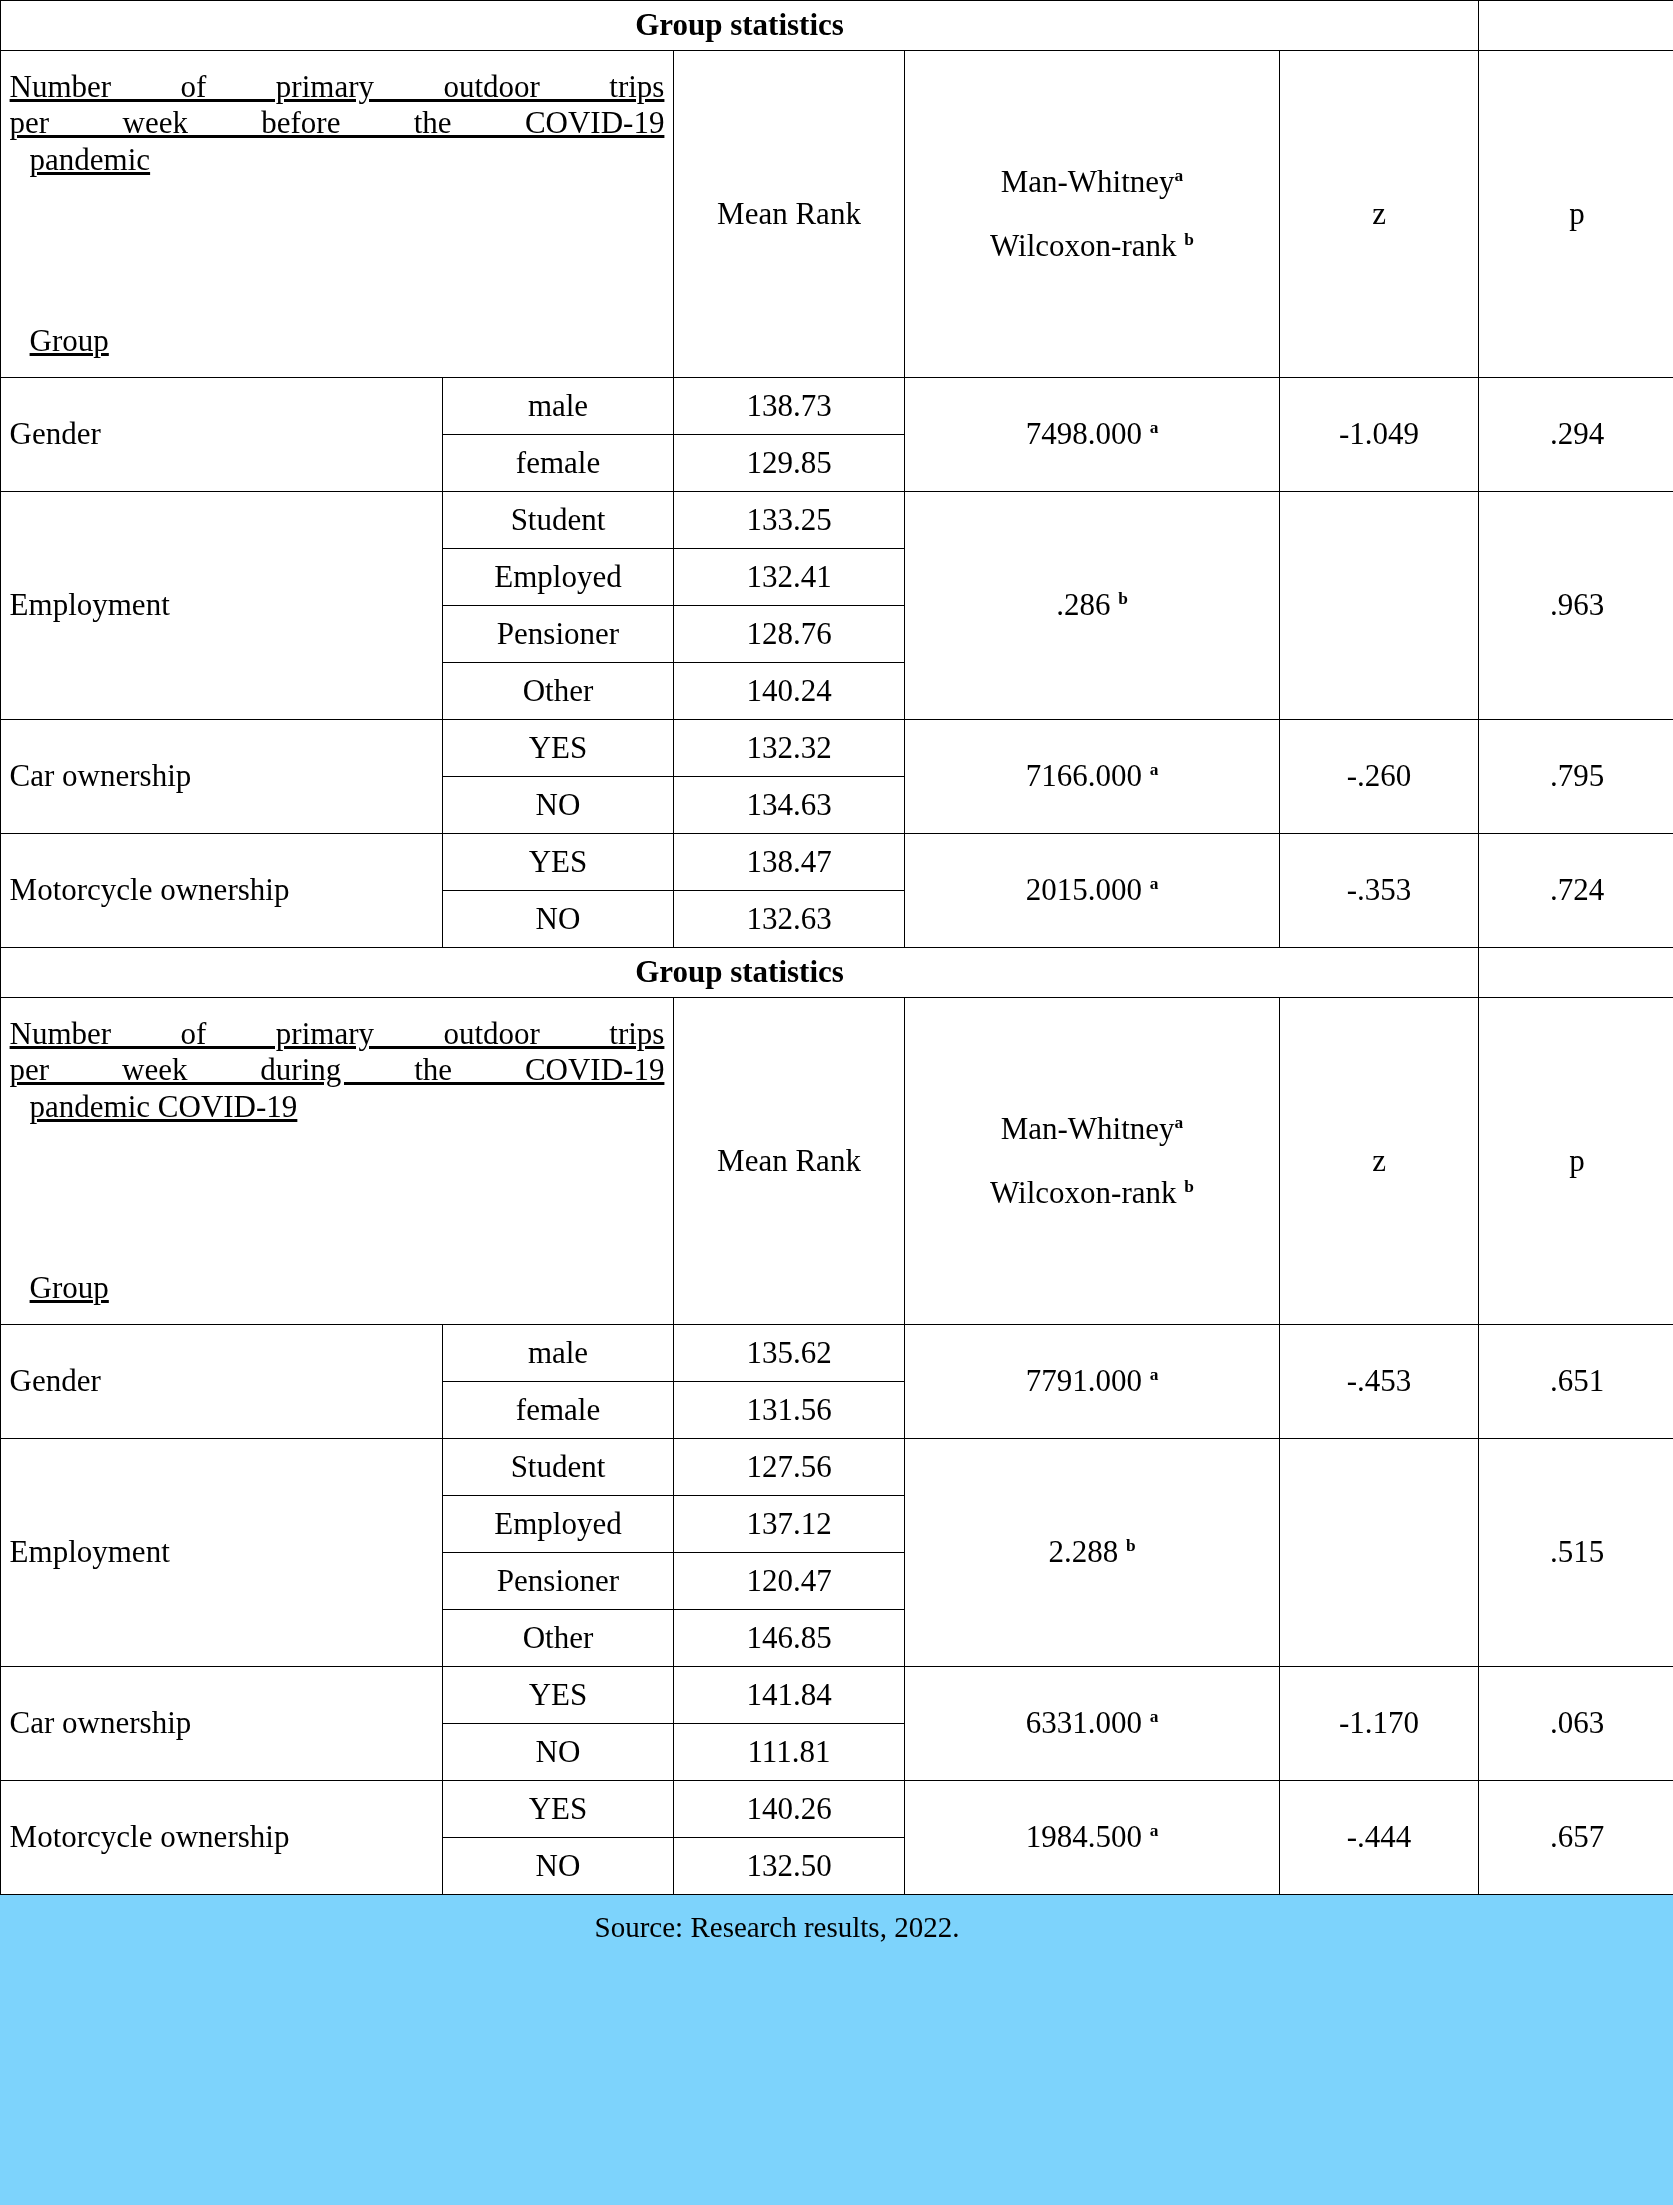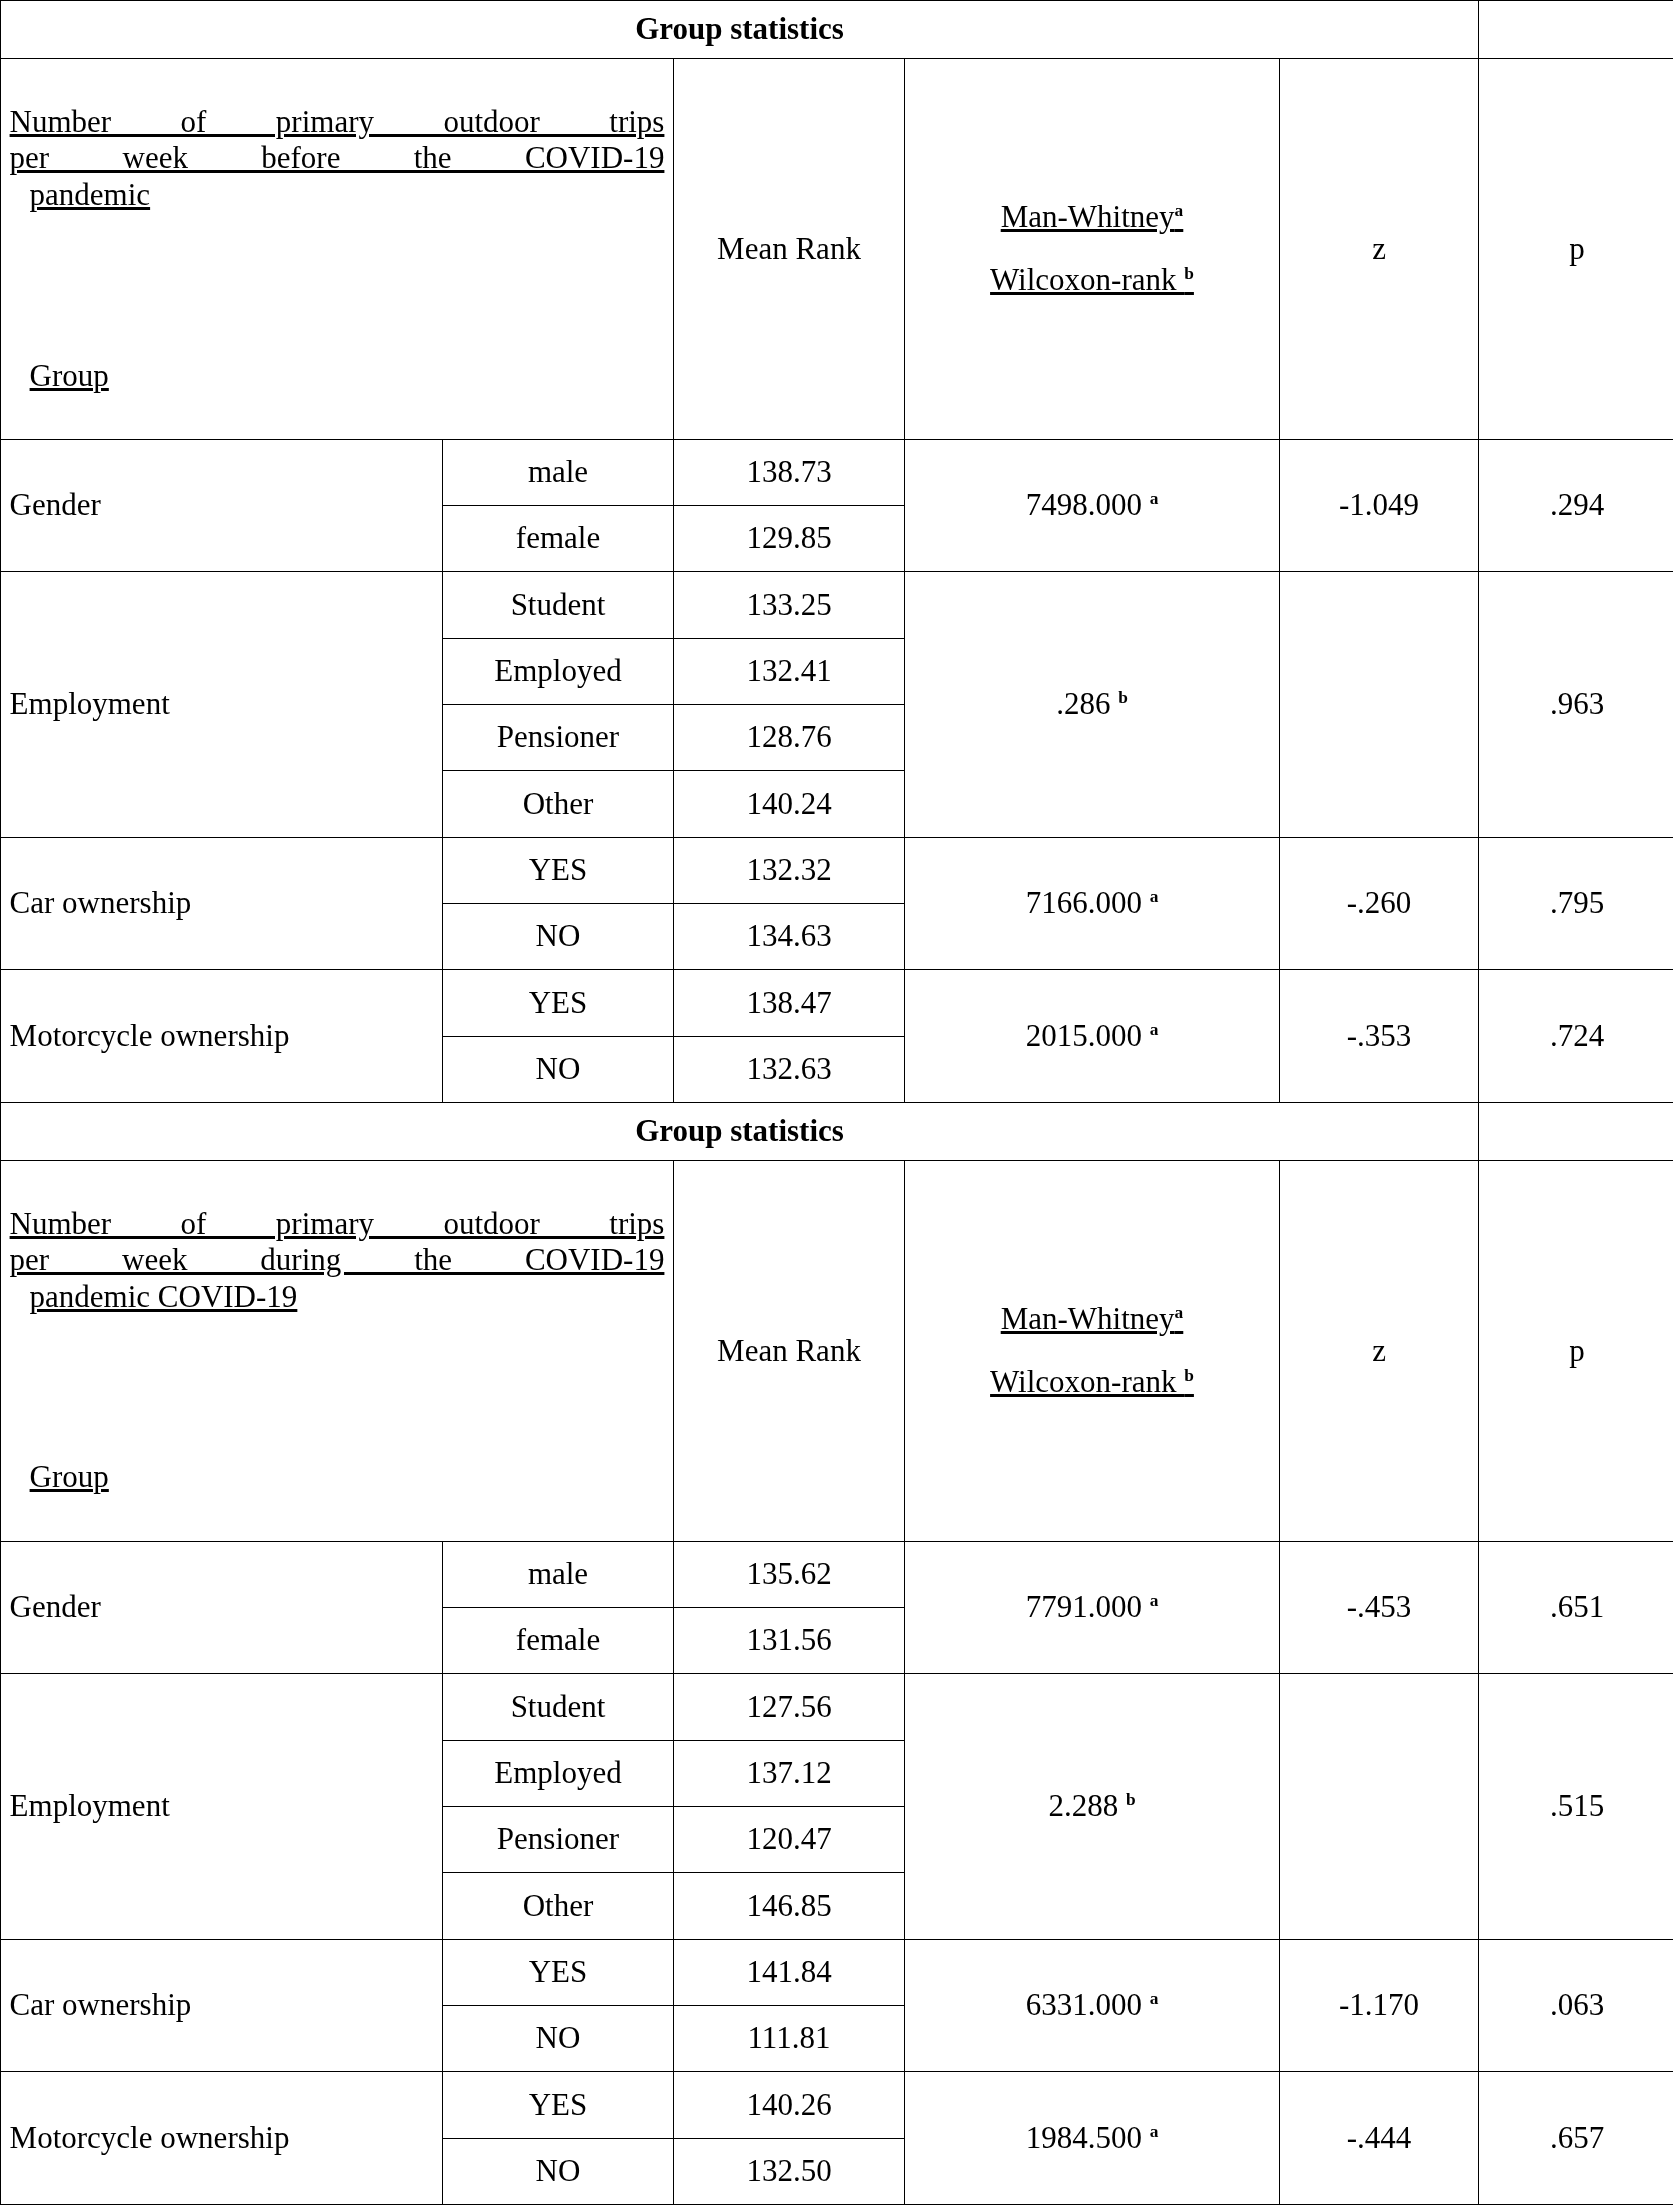--- a/index.html
+++ b/index.html
@@ -9,24 +9,24 @@
   }
   body {
     width: 1674px;
     font-family: "Liberation Serif", "DejaVu Serif", serif;
     color: #000000;
   }
 
   .page {
     width: 1674px;
     min-height: 2205px;
-    background: #22c55e;
+    background: #7dd3fc;
     position: relative;
     display: flex;
-    flex-direction: row;
+    flex-direction: column;
   }
 
   table.stats {
     width: 1674px;
     border-collapse: collapse;
     table-layout: fixed;
     border-spacing: 0;
   }
 
   table.stats td {
@@ -84,21 +84,21 @@
     text-align: left;
     text-align-last: left;
     margin-left: 20px;
   }
 
   td.head-center {
     text-align: center;
     vertical-align: middle;
     font-size: 31px;
   }
-  td.head-center .two-line span { display: block; text-decoration: underline; }
+  td.head-center .two-line span { display: block; }
   td.head-center .ln1 { margin-bottom: 27px; }
 
   sup {
     font-size: 0.56em;
     vertical-align: super;
     line-height: 0;
     font-weight: bold;
   }
   sup.plain { font-weight: bold; }
 

